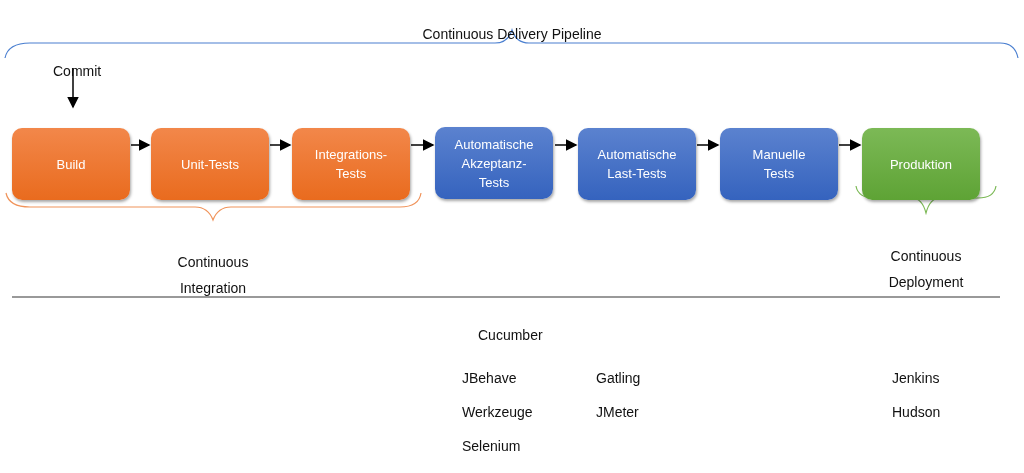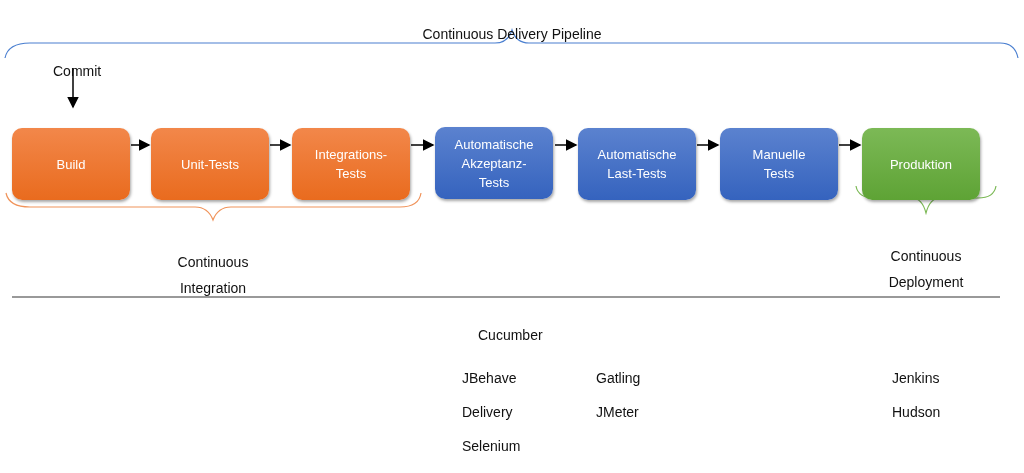--- a/index.html
+++ b/index.html
@@ -59,21 +59,21 @@
 <div class="abs stage green" style="left:862px;top:110px;">Produktion</div>
 
 <div class="abs label" style="left:153px;top:231px;width:120px;">Continuous
 Integration</div>
 <div class="abs label" style="left:866px;top:225px;width:120px;">Continuous
 Deployment</div>
 
 <div class="abs tool" style="left:478px;top:309px;">Cucumber</div>
 
 <div class="abs tool" style="left:462px;top:352px;">JBehave</div>
-<div class="abs tool" style="left:462px;top:386px;">Delivery</div>
+<div class="abs tool" style="left:462px;top:386px;">Werkzeuge</div>
 <div class="abs tool" style="left:462px;top:420px;">Selenium</div>
 <div class="abs tool" style="left:462px;top:454px;">Sikuli</div>
 
 <div class="abs tool" style="left:596px;top:352px;">Gatling</div>
 <div class="abs tool" style="left:596px;top:386px;">JMeter</div>
 
 <div class="abs tool" style="left:892px;top:352px;">Jenkins</div>
 <div class="abs tool" style="left:892px;top:386px;">Hudson</div>
 
 </body></html>

